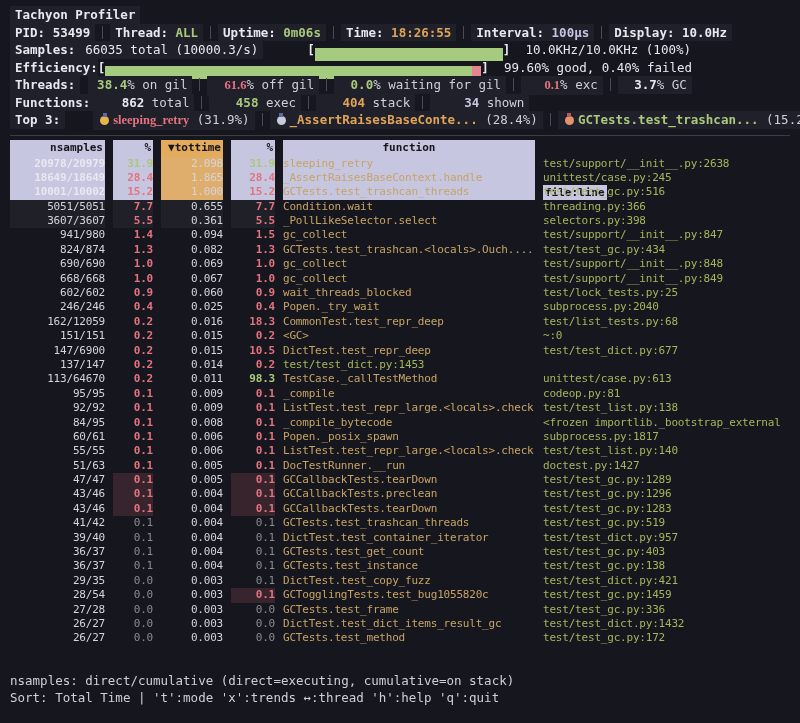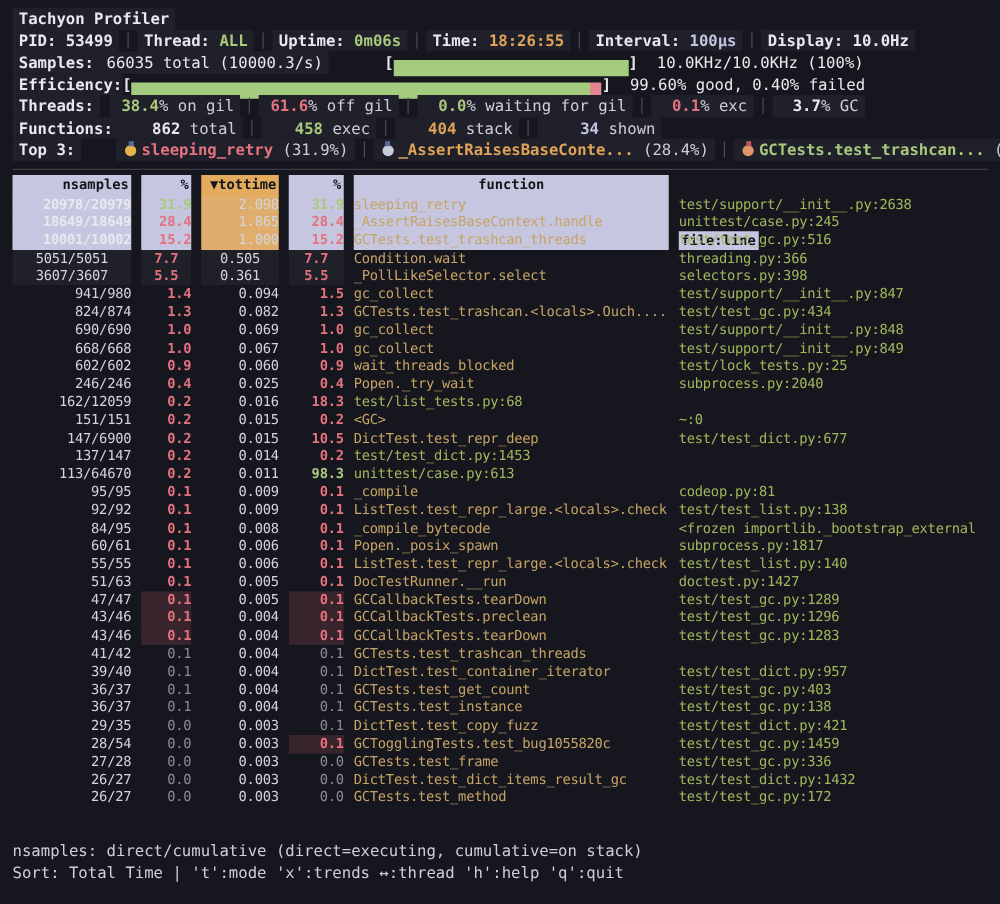--- a/index.html
+++ b/index.html
@@ -16,21 +16,21 @@
     background:var(--bg);
     font-family:"DejaVu Sans Mono","Liberation Mono",monospace;
     font-size:12.5px; color:var(--text);
     padding:6px 0 0 10px;
   }
   .line{height:17.5px;line-height:17.5px;white-space:nowrap;}
   .panel{background:var(--panel);padding:0 5px;display:inline-block;}
   .lbl{font-weight:bold;color:var(--bright);}
   .val{color:var(--bright);}
   .c-green{color:var(--green);font-weight:bold;}
-  .c-red{color:var(--red);font-weight:bold;}
+  .c-red{color:var(--red);font-weight:bold;font-family:Liberation Serif, serif;}
   .c-orange{color:var(--orange);font-weight:bold;}
   .c-lavender{color:var(--lavender);font-weight:bold;}
   .c-white{color:var(--bright);font-weight:bold;}
   .div{display:inline-block;width:1px;height:13px;background:var(--divider);margin:0 7px;vertical-align:-2px;}
   .tval{display:inline-block;text-align:right;}
   .tw34{min-width:34px;} .tw42{min-width:44px;}
   .bracket{color:var(--bright);font-weight:bold;}
   .bar{display:inline-block;height:13px;vertical-align:-2px;background:var(--panel);font-size:0;}
   .bar .fill{display:inline-block;height:13px;vertical-align:top;}
   .f-green{background:var(--bar-green);} .f-pink{background:var(--bar-pink);}
@@ -45,21 +45,21 @@
   .hwrap{background:transparent;}
   .hwrap span{background:var(--header-box-bg);color:var(--header-box-text);font-weight:bold;font-size:11px;padding:0 2px;display:inline-block;margin-top:45px;}
   .trow{height:14.4px;line-height:14.4px;font-size:11px;letter-spacing:-0.2px;}
   .trow>span{overflow:hidden;white-space:nowrap;}
   .c-ns{text-align:right;color:var(--num);}
   .c-pct{text-align:right;font-weight:bold;}
   .c-tt{text-align:right;color:var(--num);}
   .c-fn{color:var(--khaki);}
   .c-fl{color:var(--olive);}
   .g{color:var(--green);} .r{color:var(--red);} .d{color:var(--dim);font-weight:normal;}
-  .hot2{background:rgba(200,200,225,0.13);} .hot1{background:rgba(200,200,225,0.06);text-align:center;}
+  .hot2{background:rgba(200,200,225,0.13);} .hot1{background:rgba(200,200,225,0.06);}
   .hl{background:rgba(228,115,127,0.16);}
   .boldrow .c-ns{color:var(--bright);font-weight:bold;}
   
   .medal{display:inline-block;width:9px;height:9px;border-radius:50%;margin:0 4px 0 2px;vertical-align:-1px;position:relative;}
   .medal::before{content:"";position:absolute;left:2.5px;top:-3px;width:4px;height:4px;background:#5a6aa0;}
   .m-gold{background:#e7b54a;} .m-silver{background:#c8ccd8;} .m-bronze{background:#e0956b;}
   .m-bronze::before{background:#c05560;}
   .top-gap{display:inline-block;width:28px;}
   .pct-paren{color:var(--text);}
   .footer{margin-top:26px;}
@@ -131,21 +131,21 @@
       <span class="c-ns hot2">10001/10002</span>
       <span class="c-pct r hot2">15.2</span>
       <span class="c-tt hot2">1.000</span>
       <span class="c-pct r hot2">15.2</span>
       <span class="c-fn">GCTests.test_trashcan_threads</span>
       <span class="c-fl">test/test_gc.py:516</span>
     </div>
     <div class="grid trow">
       <span class="c-ns hot1">5051/5051</span>
       <span class="c-pct r hot1">7.7</span>
-      <span class="c-tt hot1">0.505</span>
+      <span class="c-tt hot1">0.655</span>
       <span class="c-pct r hot1">7.7</span>
       <span class="c-fn">Condition.wait</span>
       <span class="c-fl">threading.py:366</span>
     </div>
     <div class="grid trow">
       <span class="c-ns hot1">3607/3607</span>
       <span class="c-pct r hot1">5.5</span>
       <span class="c-tt hot1">0.361</span>
       <span class="c-pct r hot1">5.5</span>
       <span class="c-fn">_PollLikeSelector.select</span>
@@ -197,20 +197,21 @@
       <span class="c-tt">0.025</span>
       <span class="c-pct r">0.4</span>
       <span class="c-fn">Popen._try_wait</span>
       <span class="c-fl">subprocess.py:2040</span>
     </div>
     <div class="grid trow">
       <span class="c-ns">162/12059</span>
       <span class="c-pct r">0.2</span>
       <span class="c-tt">0.016</span>
       <span class="c-pct r">18.3</span>
+      <span class="c-fn">CommonTest.test_repr_deep</span>
       <span class="c-fl">test/list_tests.py:68</span>
     </div>
     <div class="grid trow">
       <span class="c-ns">151/151</span>
       <span class="c-pct r">0.2</span>
       <span class="c-tt">0.015</span>
       <span class="c-pct r">0.2</span>
       <span class="c-fn">&lt;GC&gt;</span>
       <span class="c-fl">~:0</span>
     </div>
@@ -227,20 +228,21 @@
       <span class="c-pct r">0.2</span>
       <span class="c-tt">0.014</span>
       <span class="c-pct r">0.2</span>
       <span class="c-fl">test/test_dict.py:1453</span>
     </div>
     <div class="grid trow">
       <span class="c-ns">113/64670</span>
       <span class="c-pct r">0.2</span>
       <span class="c-tt">0.011</span>
       <span class="c-pct g">98.3</span>
+      <span class="c-fn">TestCase._callTestMethod</span>
       <span class="c-fl">unittest/case.py:613</span>
     </div>
     <div class="grid trow">
       <span class="c-ns">95/95</span>
       <span class="c-pct r">0.1</span>
       <span class="c-tt">0.009</span>
       <span class="c-pct r">0.1</span>
       <span class="c-fn">_compile</span>
       <span class="c-fl">codeop.py:81</span>
     </div>
@@ -307,20 +309,21 @@
       <span class="c-pct r hl">0.1</span>
       <span class="c-fn">GCCallbackTests.tearDown</span>
       <span class="c-fl">test/test_gc.py:1283</span>
     </div>
     <div class="grid trow">
       <span class="c-ns">41/42</span>
       <span class="c-pct d">0.1</span>
       <span class="c-tt">0.004</span>
       <span class="c-pct d">0.1</span>
       <span class="c-fn">GCTests.test_trashcan_threads</span>
+      <span class="c-fl">test/test_gc.py:519</span>
     </div>
     <div class="grid trow">
       <span class="c-ns">39/40</span>
       <span class="c-pct d">0.1</span>
       <span class="c-tt">0.004</span>
       <span class="c-pct d">0.1</span>
       <span class="c-fn">DictTest.test_container_iterator</span>
       <span class="c-fl">test/test_dict.py:957</span>
     </div>
     <div class="grid trow">

